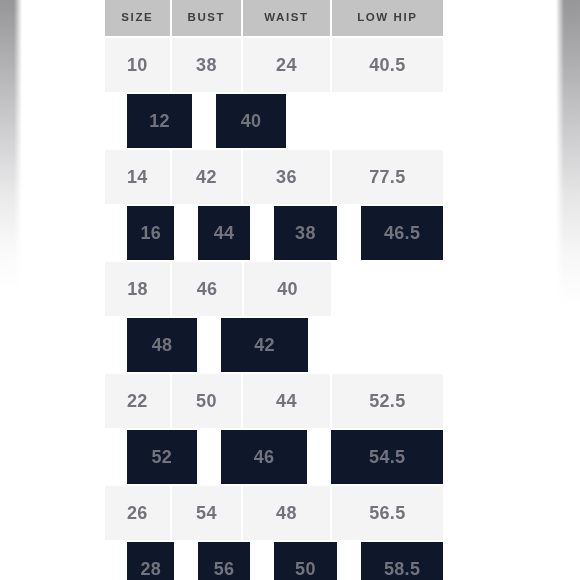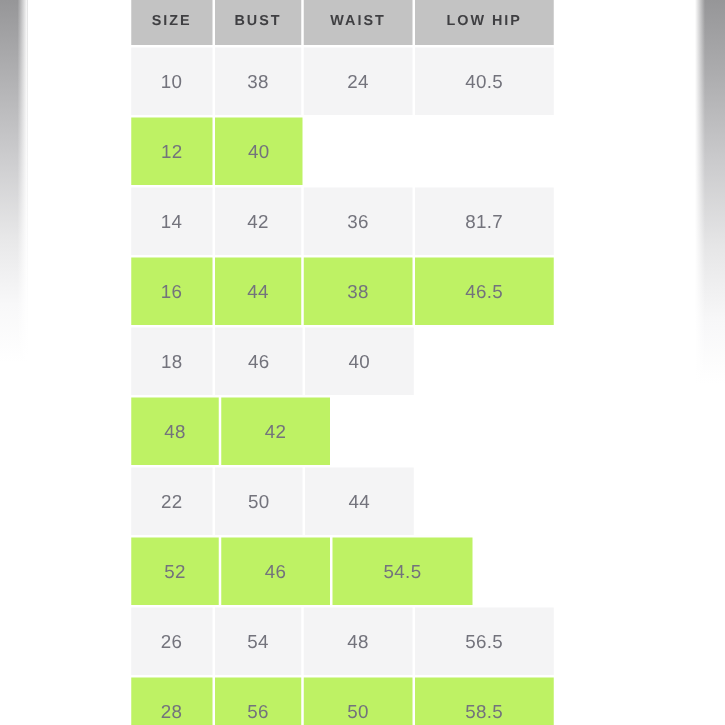--- a/index.html
+++ b/index.html
@@ -101,27 +101,27 @@
     background: #c3c3c3;
     color: #3f3f42;
     font-size: 11.5px;
     font-weight: 700;
     letter-spacing: 1.6px;
   }
 
   
   .chart-row.data .chart-cell {
     height: 54px;
-    font-size: 15px;
-    font-weight: 400;
+    font-size: 18px;
+    font-weight: 700;
     letter-spacing: 0.3px;
     color: #73737c;
   }
   .chart-row.data.light .chart-cell { background: #f4f4f5; }
-  .chart-row.data.dark  .chart-cell { background: #bef264; }
+  .chart-row.data.dark  .chart-cell { background: #0f172a; margin-left: 22px; }
 </style>
 </head>
 <body>
 
 <div id="page-bg"></div>
 <div class="edge-gradient left"></div>
 <div class="edge-gradient right"></div>
 
 <div id="size-chart">
 
@@ -141,21 +141,21 @@
 
   <div class="chart-row data dark">
     <div class="chart-cell col-0">12</div>
     <div class="chart-cell col-1">40</div>
   </div>
 
   <div class="chart-row data light">
     <div class="chart-cell col-0">14</div>
     <div class="chart-cell col-1">42</div>
     <div class="chart-cell col-2">36</div>
-    <div class="chart-cell col-3">81.7</div>
+    <div class="chart-cell col-3">77.5</div>
   </div>
 
   <div class="chart-row data dark">
     <div class="chart-cell col-0">16</div>
     <div class="chart-cell col-1">44</div>
     <div class="chart-cell col-2">38</div>
     <div class="chart-cell col-3">46.5</div>
   </div>
 
   <div class="chart-row data light">
@@ -166,20 +166,21 @@
 
   <div class="chart-row data dark">
     <div class="chart-cell col-1">48</div>
     <div class="chart-cell col-2">42</div>
   </div>
 
   <div class="chart-row data light">
     <div class="chart-cell col-0">22</div>
     <div class="chart-cell col-1">50</div>
     <div class="chart-cell col-2">44</div>
+    <div class="chart-cell col-3">52.5</div>
   </div>
 
   <div class="chart-row data dark">
     <div class="chart-cell col-1">52</div>
     <div class="chart-cell col-2">46</div>
     <div class="chart-cell col-3">54.5</div>
   </div>
 
   <div class="chart-row data light">
     <div class="chart-cell col-0">26</div>

